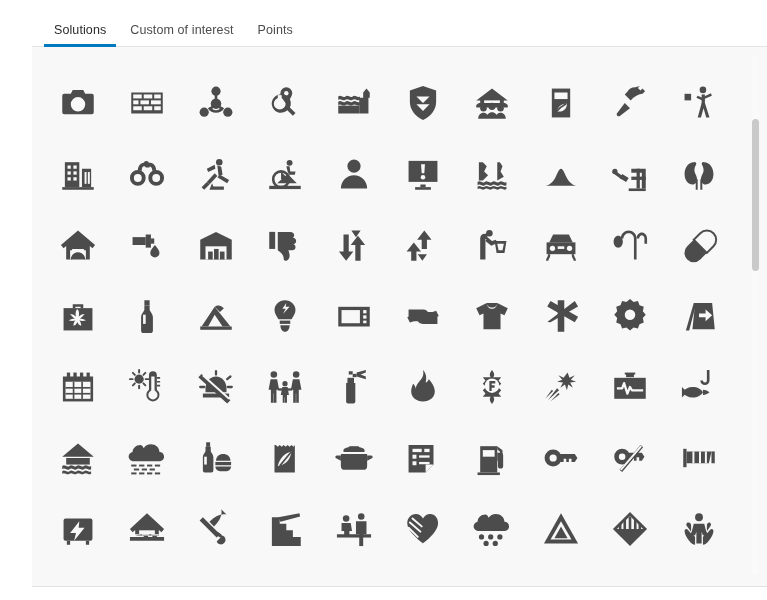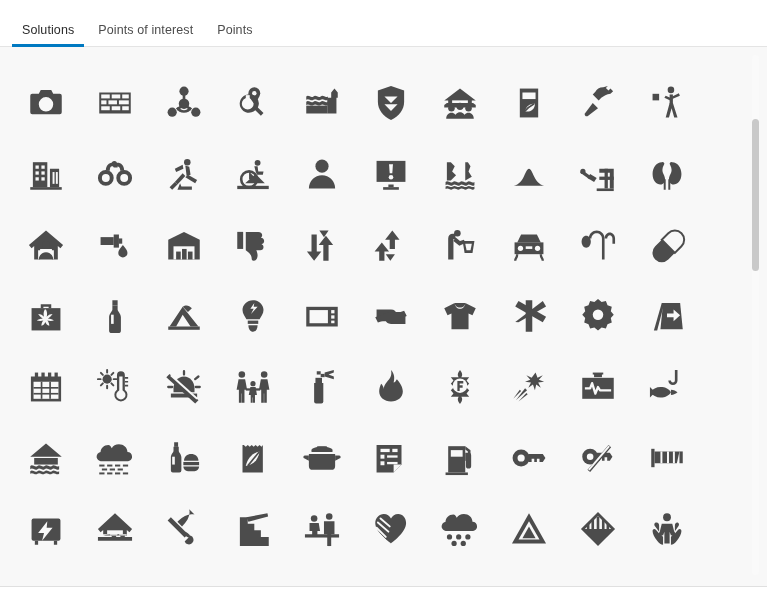--- a/index.html
+++ b/index.html
@@ -13,20 +13,21 @@
     font-family: "Liberation Sans", sans-serif;
     -webkit-font-smoothing: antialiased;
   }
 
   #app {
     position: relative;
     width: 767px;
     height: 600px;
     background: #ffffff;
     box-sizing: border-box;
+    padding-left: 32px;
   }
 
   
   .tabstrip {
     position: relative;
     height: 47px;
     box-sizing: border-box;
     display: flex;
     align-items: flex-end;
     padding-left: 10px;
@@ -140,21 +141,21 @@
     background: #ffffff;
   }
 </style>
 </head>
 <body>
 
 <div id="app">
 
   <div class="tabstrip">
     <button class="tab active">Solutions</button>
-    <button class="tab">Points of interest</button>
+    <button class="tab">Custom of interest</button>
     <button class="tab">Points</button>
   </div>
 
   <div class="panel">
     <div class="grid" id="icon-grid">
         <div class="cell" title="Camera">
           <svg viewBox="0 0 64 64">
             <path d="M24 12h16l3 6h10a3 3 0 0 1 3 3v25a3 3 0 0 1-3 3H11a3 3 0 0 1-3-3V21a3 3 0 0 1 3-3h10zM32 23a11 11 0 1 0 0 22 11 11 0 0 0 0-22z"></path>
             <circle cx="32" cy="34" r="7.5" fill="#f8f8f8"></circle>
           </svg>

